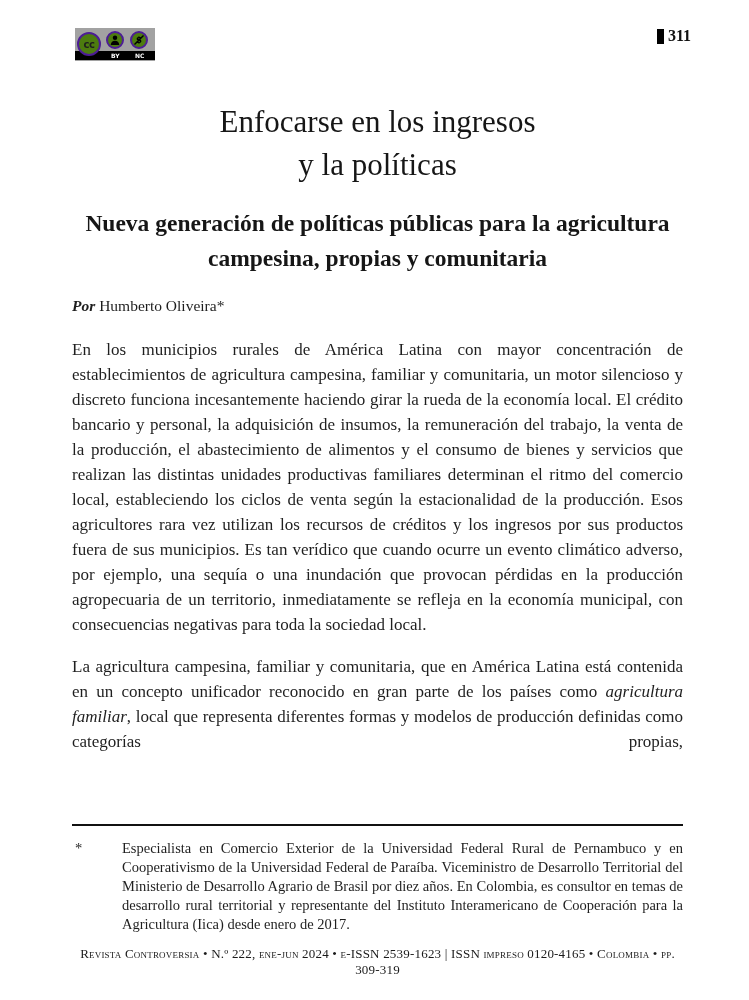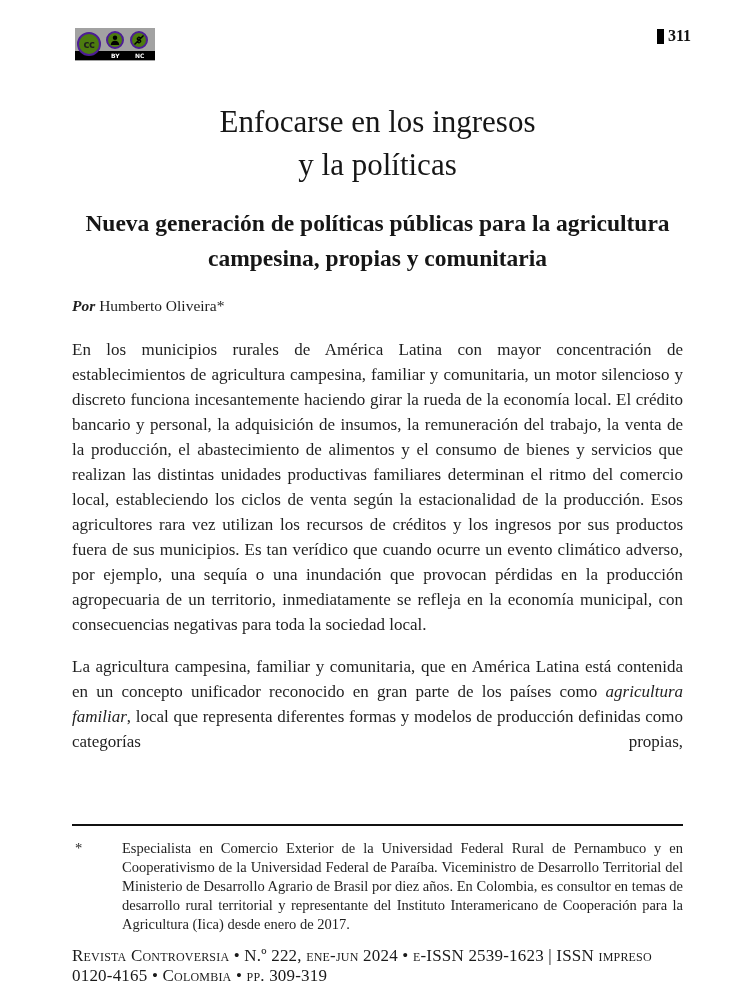--- a/index.html
+++ b/index.html
@@ -140,23 +140,23 @@
     display: block;
     margin-left: 50px;
     text-align: justify;
   }
 
   
   .page-footer {
     position: absolute;
     left: 72px; top: 946px;
     width: 611px;
-    text-align: left;
+    text-align: center;
     font-variant: small-caps;
-    font-size: 17px;
+    font-size: 13px;
     letter-spacing: 0.2px;
     color: #1a1a1a;
   }
 </style>
 </head>
 <body>
 
 <div class="page">
 
   <div class="cc-badge">

